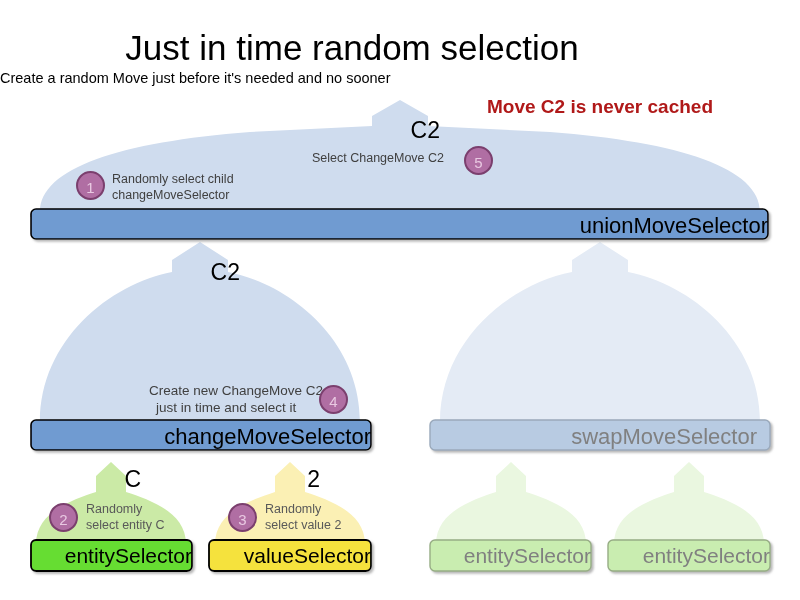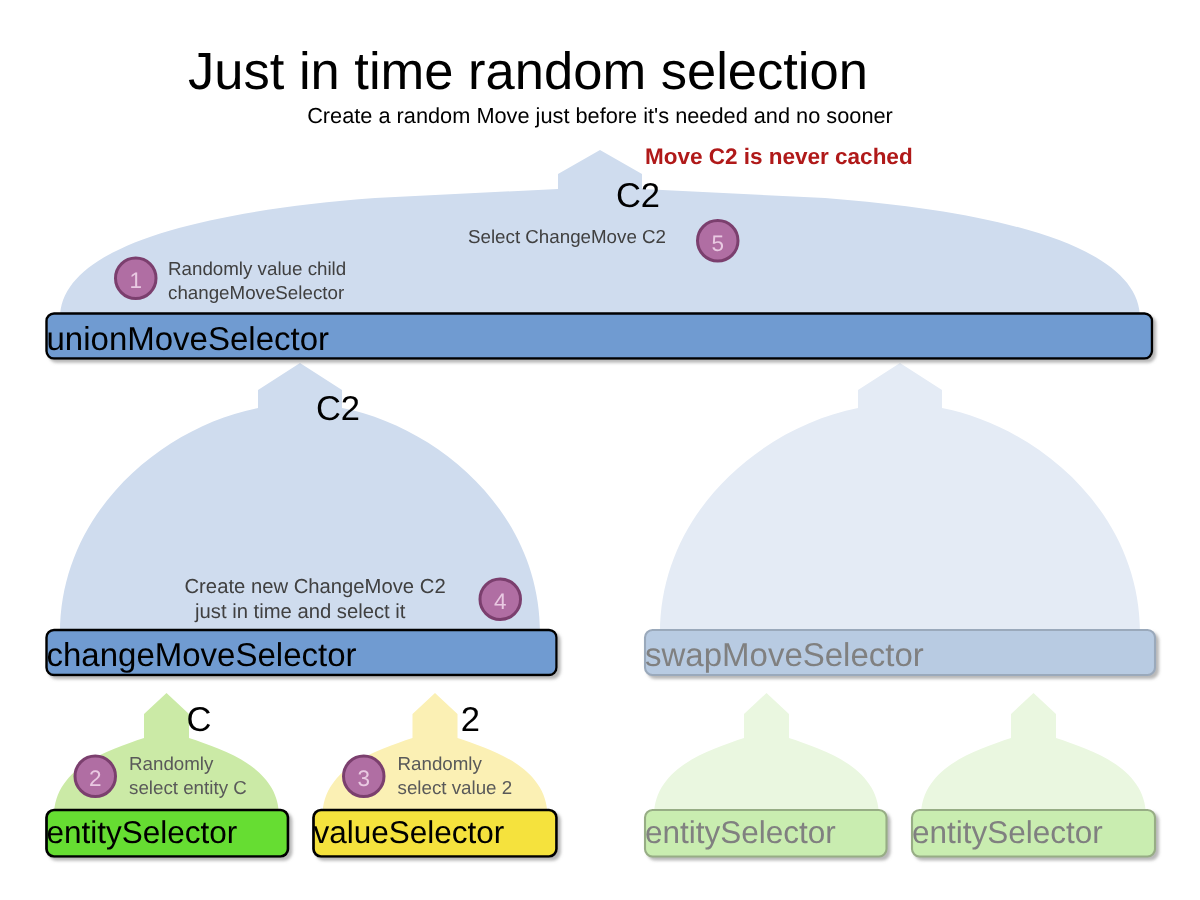--- a/index.html
+++ b/index.html
@@ -9,45 +9,45 @@
     position:relative;
   }
   #stage{position:absolute;inset:0;width:800px;height:600px;}
   svg.layer{position:absolute;left:0;top:0;width:800px;height:600px;}
 
   .title{
     position:absolute;left:0;top:28px;width:704px;text-align:center;
     font-size:35px;color:#000;letter-spacing:0px;
   }
   .subtitle{
-    position:absolute;left:0;top:70px;width:800px;text-align:center;
+    position:absolute;left:0;top:70px;width:800px;text-align:left;
     font-size:14.5px;color:#000;
   }
   .note{
-    position:absolute;left:430px;top:96px;width:340px;text-align:left;
-    font-size:15px;color:#b01919;font-weight:bold;
+    position:absolute;left:430px;top:96px;width:340px;text-align:center;
+    font-size:19px;color:#b01919;font-weight:bold;
   }
 
   .boxlabel{
-    position:absolute;text-align:left;
+    position:absolute;text-align:right;
     font-size:22px;color:#000;white-space:nowrap;
   }
   .boxlabel.faded{color:#808080;}
   .boxlabel.small{font-size:21px;}
 
   .flowlabel{
     position:absolute;text-align:right;font-size:23px;color:#000;
   }
 
   .ann{
     position:absolute;color:#404040;font-size:12.5px;line-height:15px;
     white-space:nowrap;
   }
   .ann.gray{color:#595959;}
-  .ann.mid{font-size:13.5px;line-height:16px;}
+  .ann.mid{font-size:13.5px;line-height:16px;margin-left:26px;}
 
   .circ{
     position:absolute;width:29px;height:29px;border-radius:50%;
     background:#b06ea3;border:2px solid #7b3f6e;
     color:#e9c9e2;font-size:15px;text-align:center;line-height:29px;
     box-sizing:border-box;
   }
 </style>
 </head>
 <body>
@@ -152,21 +152,21 @@
 
   <div class="boxlabel" style="left:31px;top:213px;width:737px;">unionMoveSelector</div>
   <div class="boxlabel" style="left:31px;top:424px;width:340px;">changeMoveSelector</div>
   <div class="boxlabel faded" style="left:430px;top:424px;width:327px;">swapMoveSelector</div>
   <div class="boxlabel small" style="left:31px;top:544px;width:161px;">entitySelector</div>
   <div class="boxlabel small" style="left:209px;top:544px;width:162px;">valueSelector</div>
   <div class="boxlabel small faded" style="left:430px;top:544px;width:161px;">entitySelector</div>
   <div class="boxlabel small faded" style="left:608px;top:544px;width:162px;">entitySelector</div>
 
   <div class="circ" style="left:76px;top:171px;">1</div>
-  <div class="ann" style="left:112px;top:172px;">Randomly value child</div>
+  <div class="ann" style="left:112px;top:172px;">Randomly select child</div>
   <div class="ann" style="left:112px;top:188px;">changeMoveSelector</div>
 
   <div class="ann" style="left:312px;top:151px;">Select ChangeMove C2</div>
   <div class="circ" style="left:464px;top:146px;">5</div>
 
   <div class="ann mid" style="left:123px;top:383px;">Create new ChangeMove C2</div>
   <div class="ann mid" style="left:130px;top:400px;">just in time and select it</div>
   <div class="circ" style="left:319px;top:385px;">4</div>
 
   <div class="circ" style="left:49px;top:503px;">2</div>

